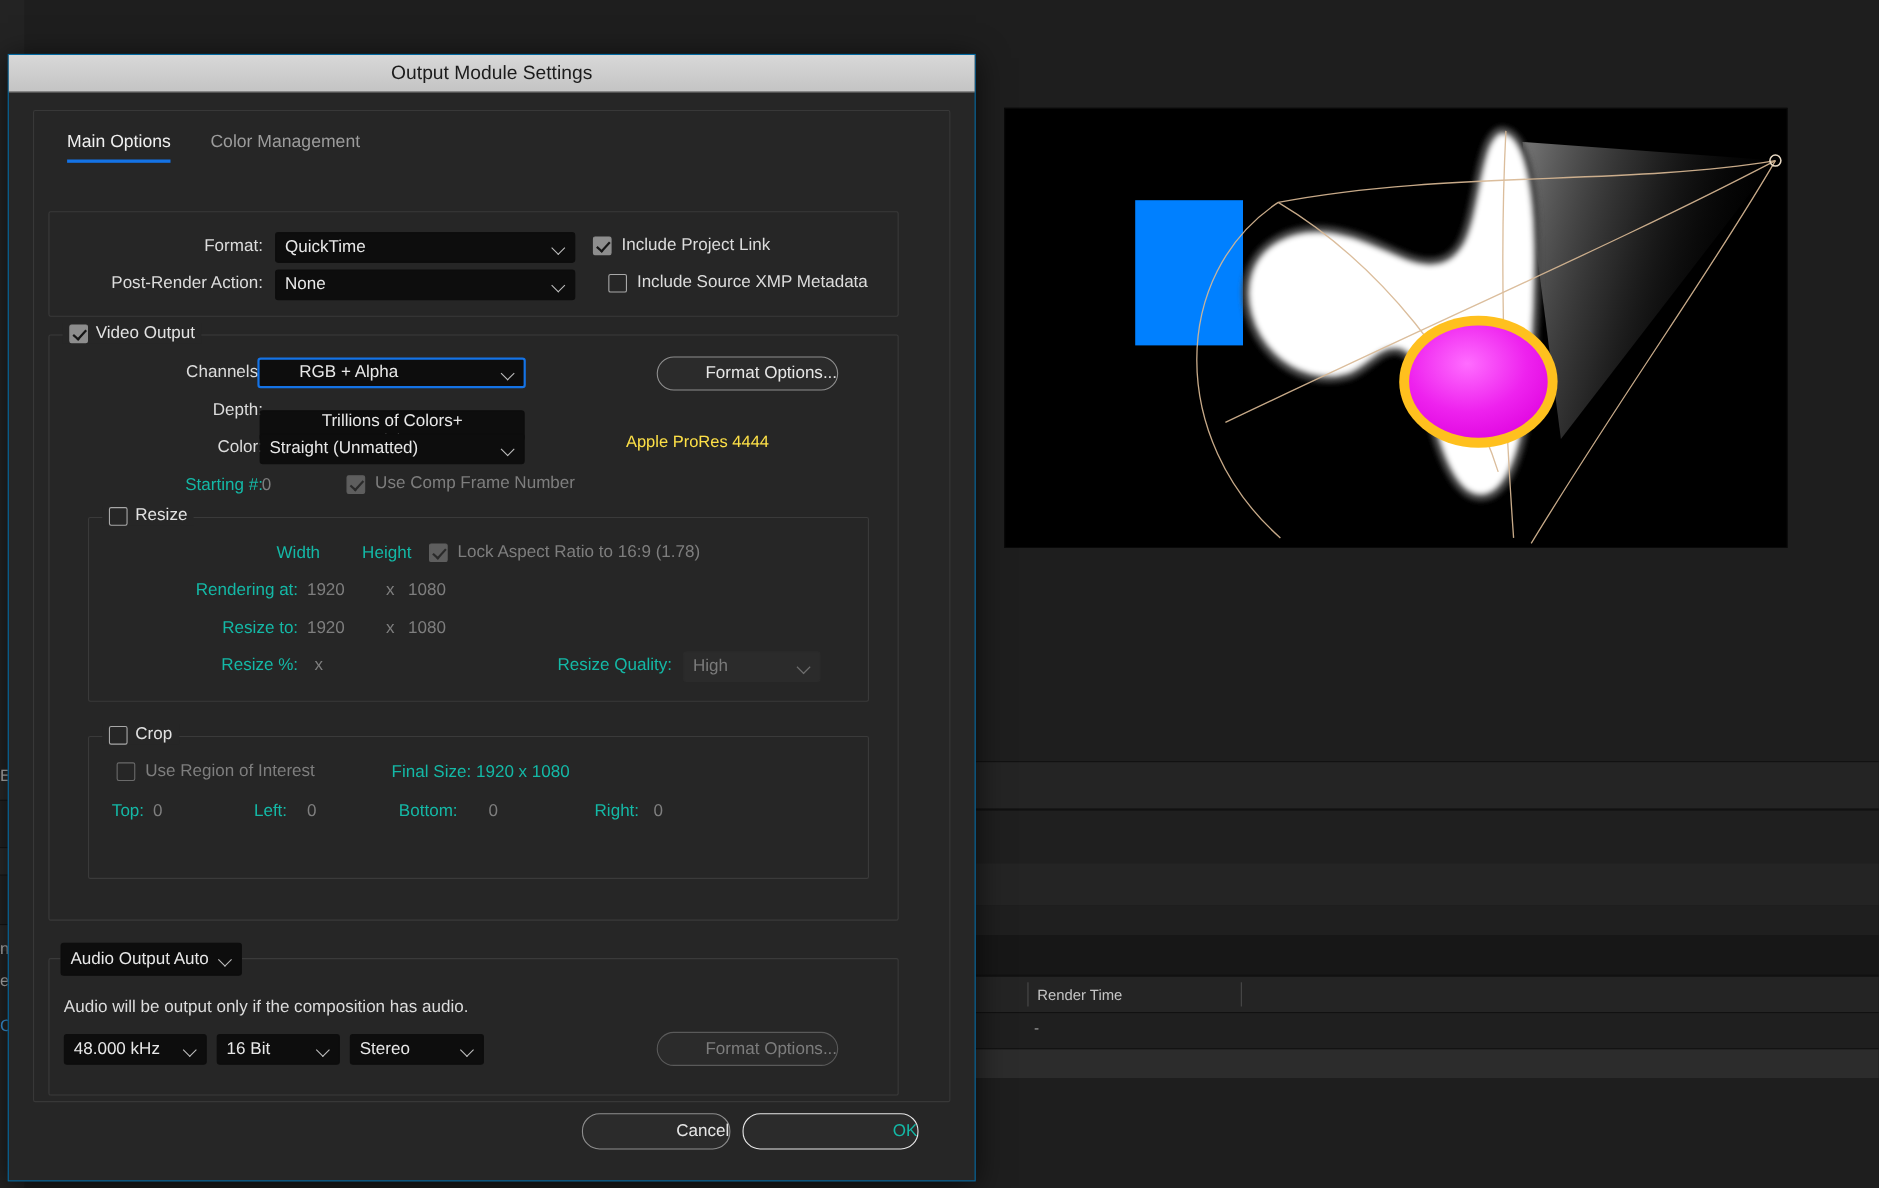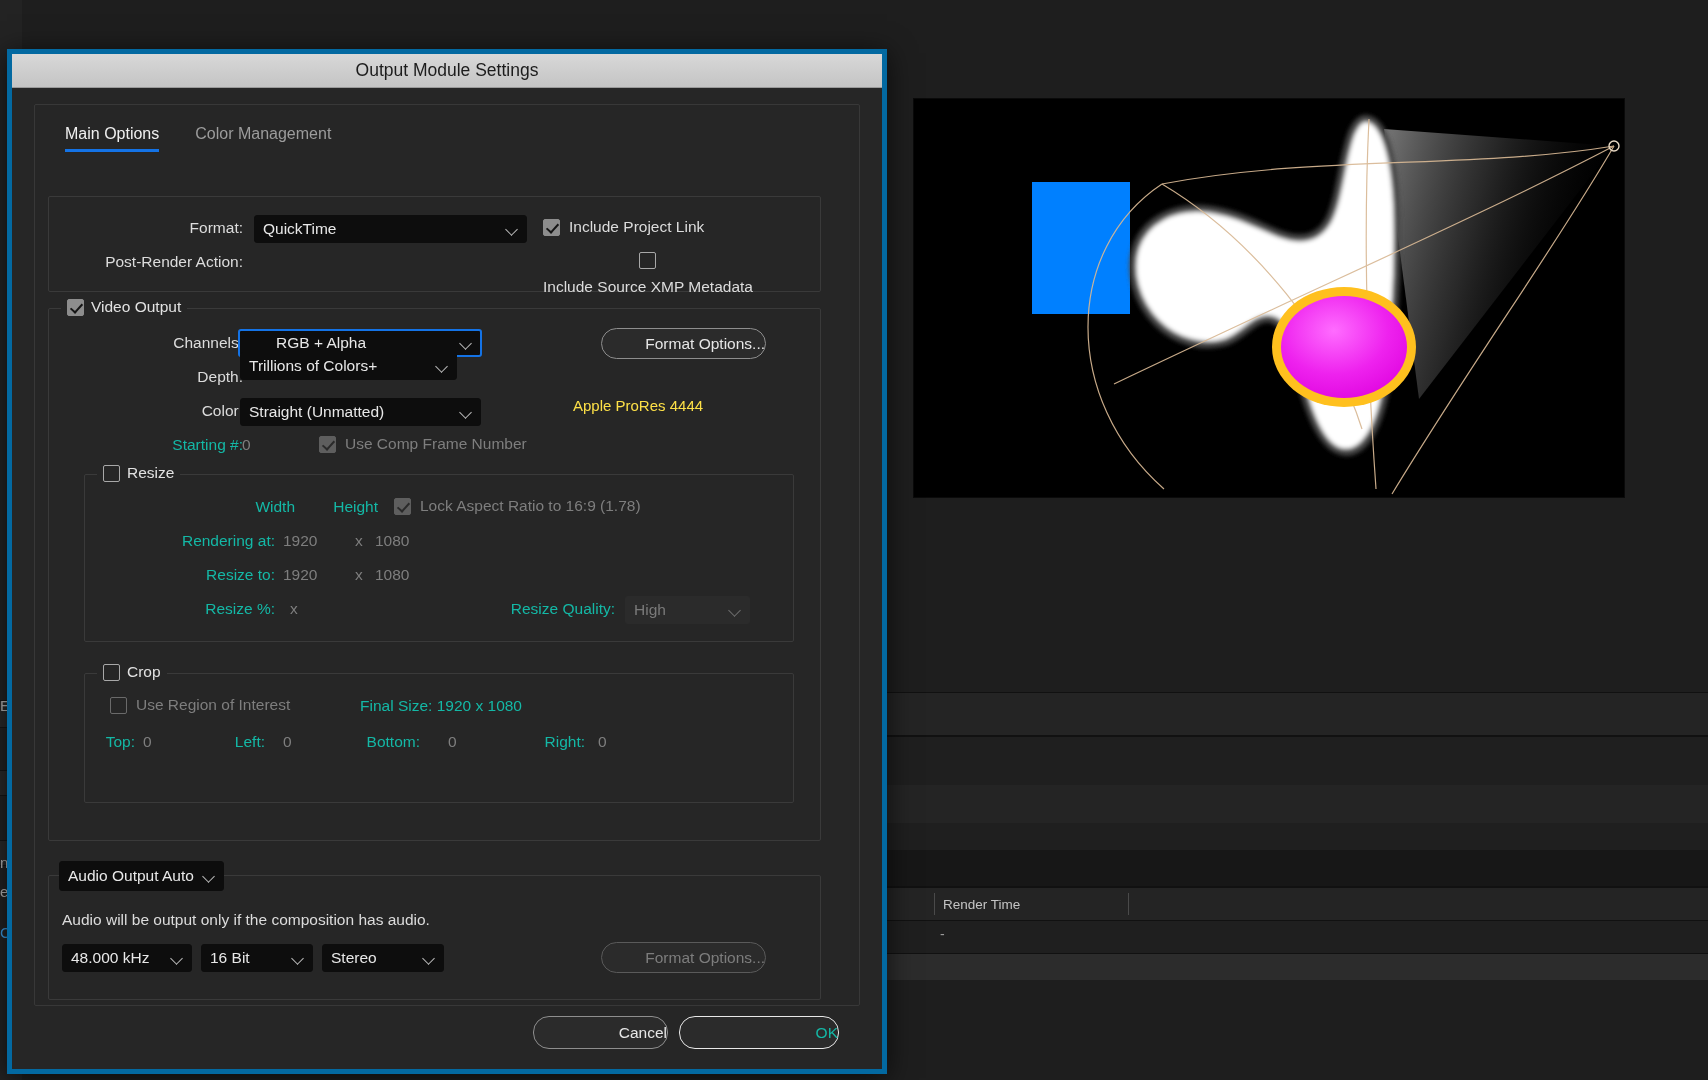--- a/index.html
+++ b/index.html
@@ -40,21 +40,21 @@
   .mini-label { position:absolute; color:#c8c8c8; font-size:15px; }
   .col-head { position:absolute; color:#c4c4c4; font-size:13.5px; }
   .col-sep { position:absolute; width:1px; background:#4a4a4a; }
   .dash { position:absolute; color:#9a9a9a; font-size:14px; }
 
   
   .dialog {
     position: absolute; left: 7px; top: 49px;
     width: 880px; height: 1025px;
     background: #262626;
-    border: 5px solid #0369a1;
+    border: 1px solid #0369a1;
     box-shadow: 0 4px 26px rgba(0,0,0,.65);
   }
   .titlebar {
     height: 34px;
     background: linear-gradient(#d8d8d8, #c4c4c4);
     border-bottom: 1px solid #9a9a9a;
     display: flex; align-items: center; justify-content: center;
     color: #1c1c1c; font-size: 17.5px;
   }
   .dlg-body { padding: 16px 22px 0 22px; position: relative; height: 991px; }
@@ -252,46 +252,50 @@
 
         <div class="group" style="left:13px; top:91px; width:773px; height:96px;">
 
           <div class="lbl" style="left:24px; top:22px; width:170px;">Format:</div>
           <div class="select" style="left:205px; top:18px; width:273px;">
             <span class="cap">QuickTime</span>
             <span class="chev"></span>
           </div>
 
           <div class="lbl" style="left:24px; top:56px; width:170px;">Post-Render Action:</div>
+          <div class="select" style="left:205px; top:52px; width:273px;">
+            <span class="cap">None</span>
+            <span class="chev"></span>
+          </div>
 
           <div class="cbrow" style="left:494px; top:21px;">
             <span class="cb checked"></span>
             <span>Include Project Link</span>
           </div>
-          <div class="cbrow" style="left:494px; top:55px;flex-direction:column;">
+          <div class="cbrow" style="left:508px; top:55px;">
             <span class="cb"></span>
             <span>Include Source XMP Metadata</span>
           </div>
         </div>
 
         <div class="group" style="left:13px; top:203px; width:773px; height:533px;">
 
           <div class="group-title">
             <span class="cb checked"></span>
             <span>Video Output</span>
           </div>
 
           <div class="lbl" style="left:24px; top:25px; width:170px;">Channels:</div>
           <div class="select focus" style="left:189px; top:20px; width:244px;">
             <span class="cap">RGB + Alpha</span>
             <span class="chev"></span>
           </div>
 
           <div class="lbl" style="left:24px; top:59px; width:170px;">Depth:</div>
-          <div class="select" style="left:191px; top:43px; width:217px;">
+          <div class="select" style="left:191px; top:68px; width:241px;flex-direction:column;">
             <span class="cap">Trillions of Colors+</span>
             <span class="chev"></span>
           </div>
 
           <div class="lbl" style="left:24px; top:93px; width:170px;">Color:</div>
           <div class="select" style="left:191px; top:89px; width:241px;">
             <span class="cap">Straight (Unmatted)</span>
             <span class="chev"></span>
           </div>
 

